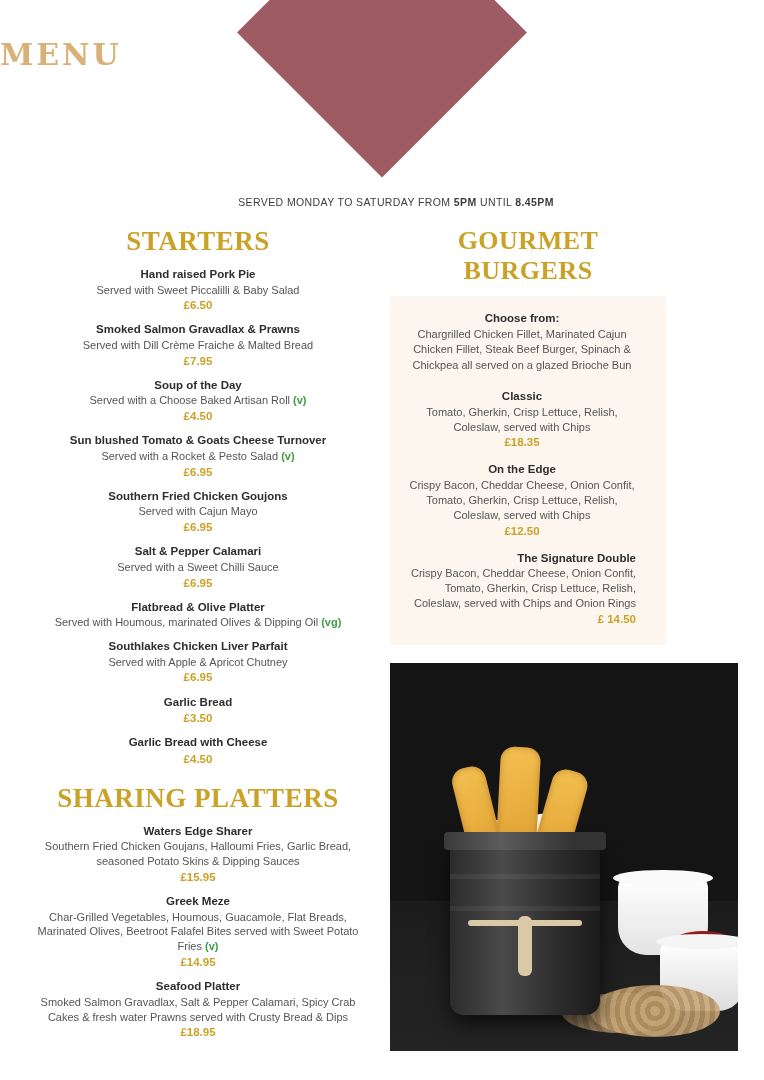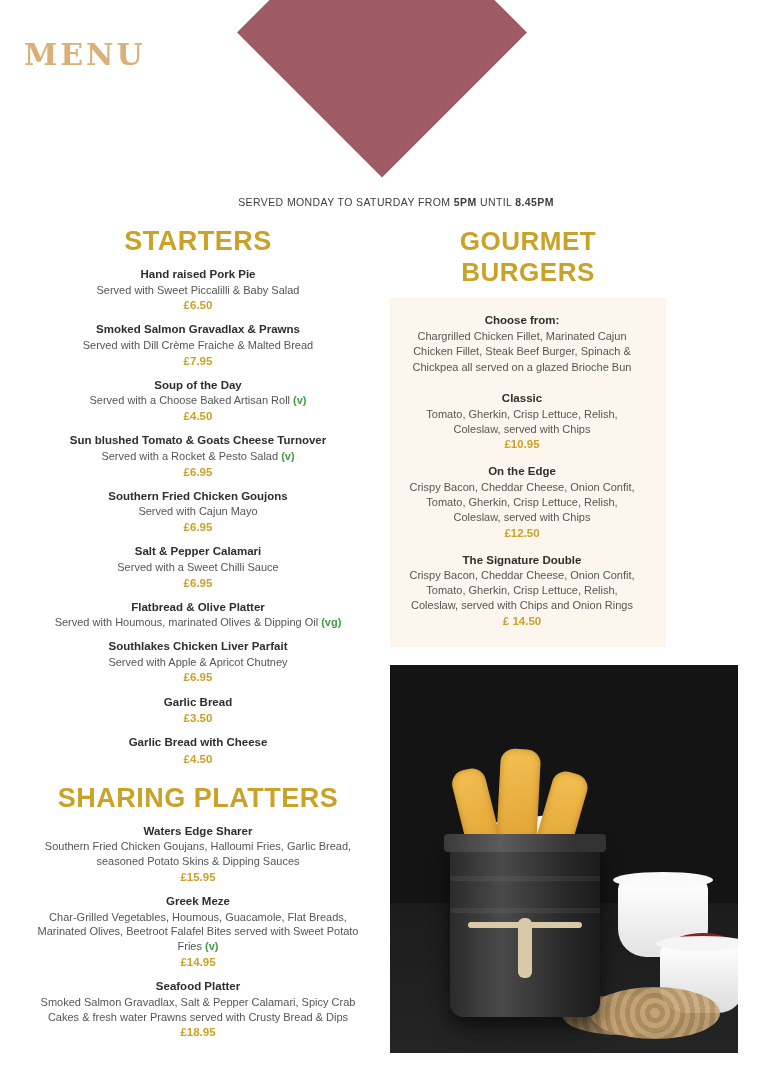--- a/index.html
+++ b/index.html
@@ -44,21 +44,20 @@
     color: #ffffff;
     line-height: 1.2;
   }
   .menu-word {
     font-family: "DejaVu Serif", serif;
     font-weight: bold;
     font-size: 30px;
     letter-spacing: 3px;
     color: #d9b178;
     line-height: 1.2;
-    margin-left: 24px;
   }
 
   
   .served {
     text-align: center;
     font-size: 10.5px;
     letter-spacing: 0.4px;
     color: #3d3d3d;
     margin-top: 6px;
     padding-left: 28px;
@@ -68,21 +67,21 @@
   
   .columns {
     display: flex;
     padding: 18px 24px 0 24px;
     gap: 18px;
   }
   .col-left { width: 348px; }
   .col-right { width: 276px; }
 
   .section-title {
-    font-family: Liberation Sans, sans-serif;
+    font-family: Liberation Serif, serif;
     font-weight: bold;
     color: #c9a227;
     text-align: center;
     font-size: 27px;
     letter-spacing: 0.5px;
     margin-bottom: 10px;
   }
   .section-title.burgers { font-size: 26px; }
 
   .item { text-align: center; margin-bottom: 9px; }
@@ -119,21 +118,21 @@
     margin-bottom: 3px;
   }
   .burger-choose-desc {
     text-align: center;
     font-size: 11px;
     color: #555555;
     line-height: 1.4;
     margin-bottom: 16px;
   }
   .burger-item { text-align: center; margin-bottom: 12px; }
-  .burger-item:last-child { margin-bottom: 0; }
+  .burger-item:last-child { margin-bottom: 0; text-align: right; }
 
   
   .photo {
     margin: 18px 24px 0 0;
     width: 348px;
     height: 388px;
     background: #141414;
     position: relative;
     overflow: hidden;
   }
@@ -311,21 +310,21 @@
   <div class="col-right">
     <div class="section-title burgers">GOURMET BURGERS</div>
 
     <div class="burger-panel">
       <div class="burger-choose">Choose from:</div>
       <div class="burger-choose-desc">Chargrilled Chicken Fillet, Marinated Cajun Chicken Fillet, Steak Beef Burger, Spinach &amp; Chickpea all served on a glazed Brioche Bun</div>
 
       <div class="burger-item">
         <div class="item-name">Classic</div>
         <div class="item-desc">Tomato, Gherkin, Crisp Lettuce, Relish, Coleslaw, served with Chips</div>
-        <div class="item-price">£10.95</div>
+        <div class="item-price">£18.35</div>
       </div>
       <div class="burger-item">
         <div class="item-name">On the Edge</div>
         <div class="item-desc">Crispy Bacon, Cheddar Cheese, Onion Confit, Tomato, Gherkin, Crisp Lettuce, Relish, Coleslaw, served with Chips</div>
         <div class="item-price">£12.50</div>
       </div>
       <div class="burger-item">
         <div class="item-name">The Signature Double</div>
         <div class="item-desc">Crispy Bacon, Cheddar Cheese, Onion Confit, Tomato, Gherkin, Crisp Lettuce, Relish, Coleslaw, served with Chips and Onion Rings</div>
         <div class="item-price">£ 14.50</div>

